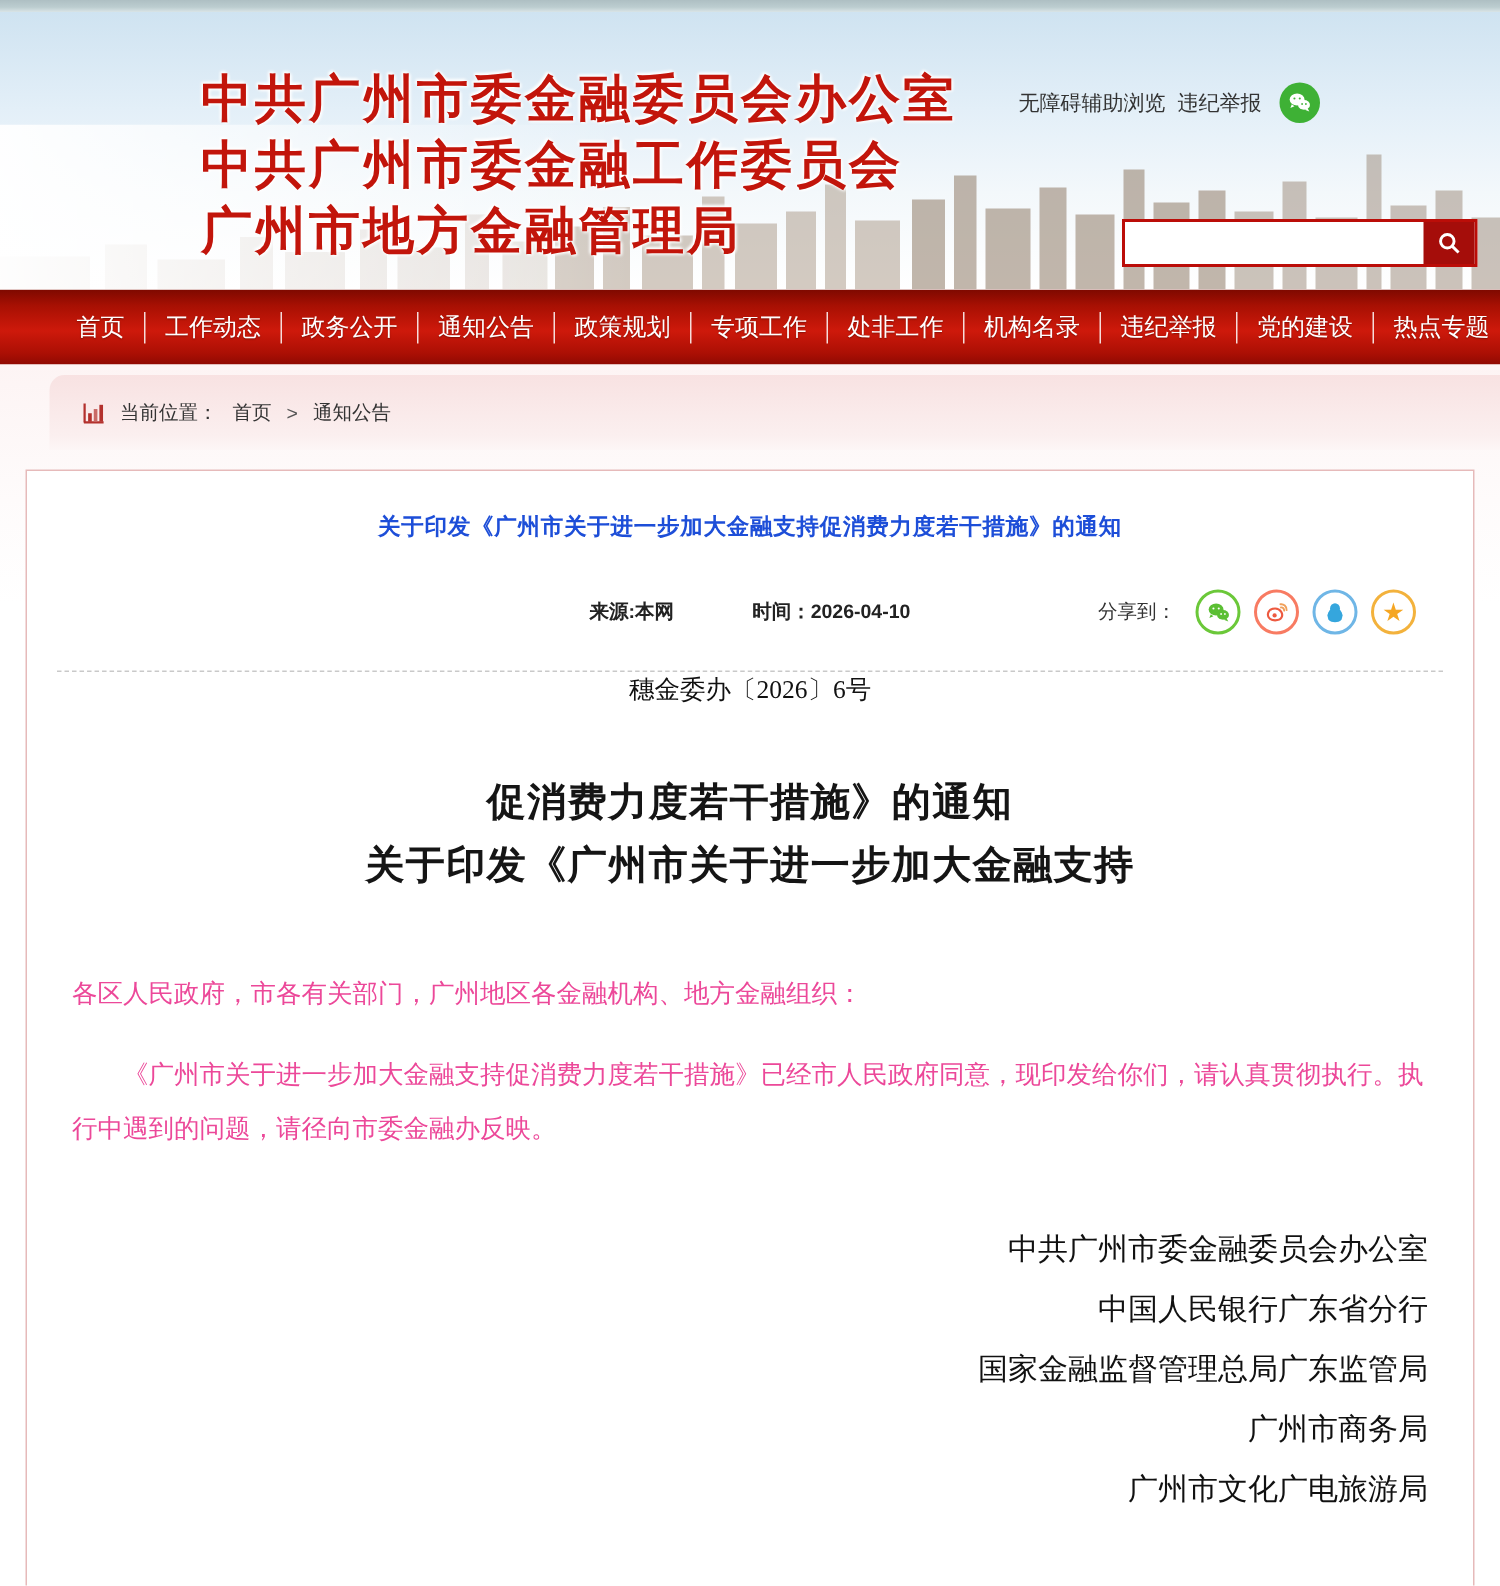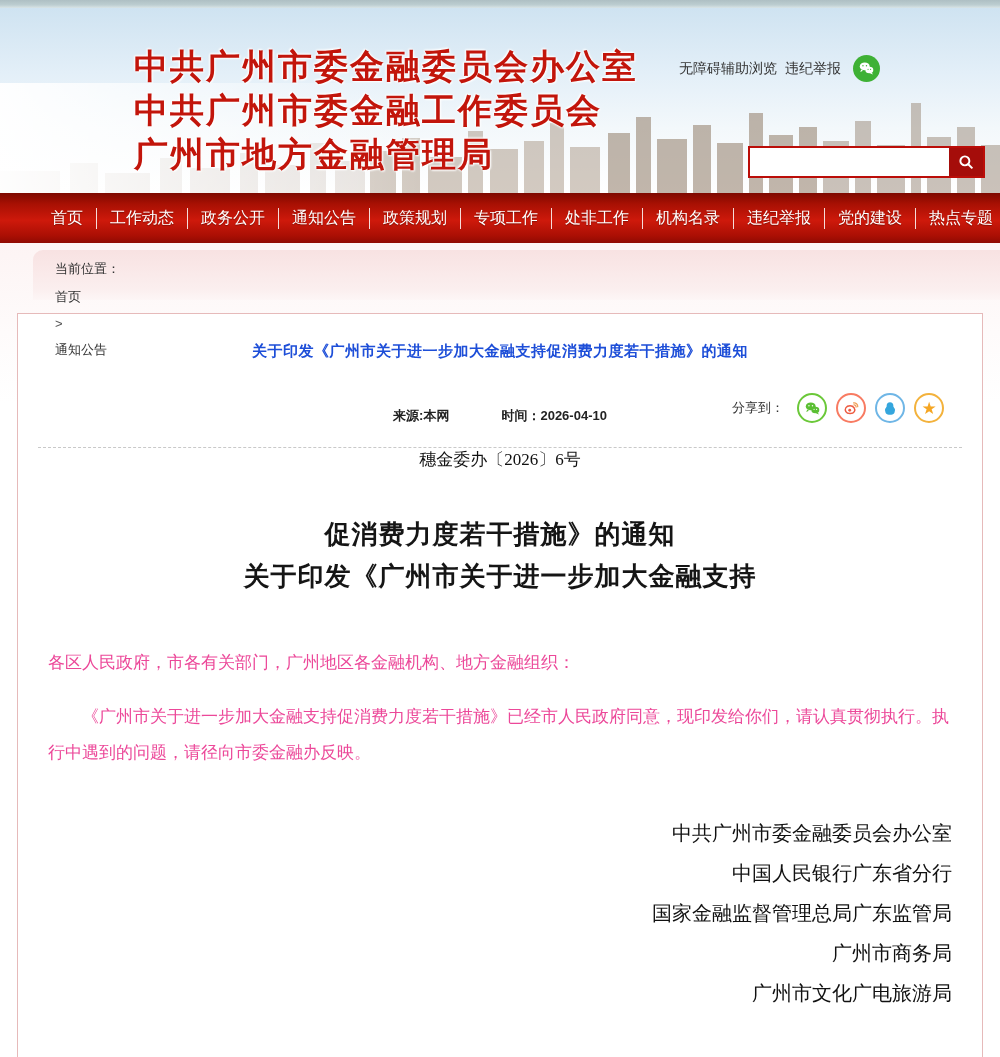--- a/index.html
+++ b/index.html
@@ -32,29 +32,29 @@
     background:linear-gradient(180deg,#7e0900 0%,#a81003 22%,#ce190b 55%,#ab0f04 85%,#900a02 100%);
     display:flex; align-items:center; padding-left:38px; }
   .nav-item { color:#fff; font-size:16px; white-space:nowrap; padding:0 13px; cursor:pointer;
     text-shadow:0 1px 1px rgba(0,0,0,.35); }
   .nav-item + .nav-item { border-left:1px solid rgba(255,255,255,.85); }
 
   
   .below { background:linear-gradient(180deg,#fdf4f4 0%,#fefbfb 90px,#ffffff 160px); padding-top:7px; }
   .crumb-bar { margin-left:33px; height:50px; border-radius:10px 0 0 0;
     background:linear-gradient(180deg,#f8e2e2 0%,#fbefef 80%,#fdf6f6 100%);
-    display:flex; align-items:flex-start; padding-left:22px; gap:10px; font-size:13px; color:#333;flex-direction:column; }
+    display:flex; align-items:center; padding-left:22px; gap:10px; font-size:13px; color:#333; }
   .crumb-bar a { color:#333; text-decoration:none; cursor:pointer; }
   .crumb-sep { color:#555; }
 
   
   .content-box { margin:13px auto 0 17px; width:966px; min-height:780px; background:#fff;
     border:1px solid #e6baba; padding:28px 0 40px 0; }
   .article-title { text-align:center; color:#1d4ed8; font-size:15px; font-weight:bold; letter-spacing:.5px; }
-  .meta-row { position:relative; margin-top:30px; height:34px; display:flex; align-items:flex-end;
+  .meta-row { position:relative; margin-top:30px; height:34px; display:flex; align-items:center;
     justify-content:center; gap:52px; font-size:13px; color:#222; font-weight:bold; }
   .share { position:absolute; right:38px; top:0; height:34px; display:flex; align-items:center; gap:9px;
     font-weight:normal; color:#333; }
   .share-label { margin-right:4px; font-size:13px; }
   .share-ic { width:30px; height:30px; border-radius:50%; display:inline-flex; align-items:center;
     justify-content:center; cursor:pointer; background:#fff; }
   .ic-wechat { border:2px solid #6bc839; }
   .ic-weibo  { border:2px solid #f87b62; }
   .ic-qq     { border:2px solid #6fb6e6; }
   .ic-star   { border:2px solid #f3b23c; font-size:17px; color:#f5a623; line-height:1; }

